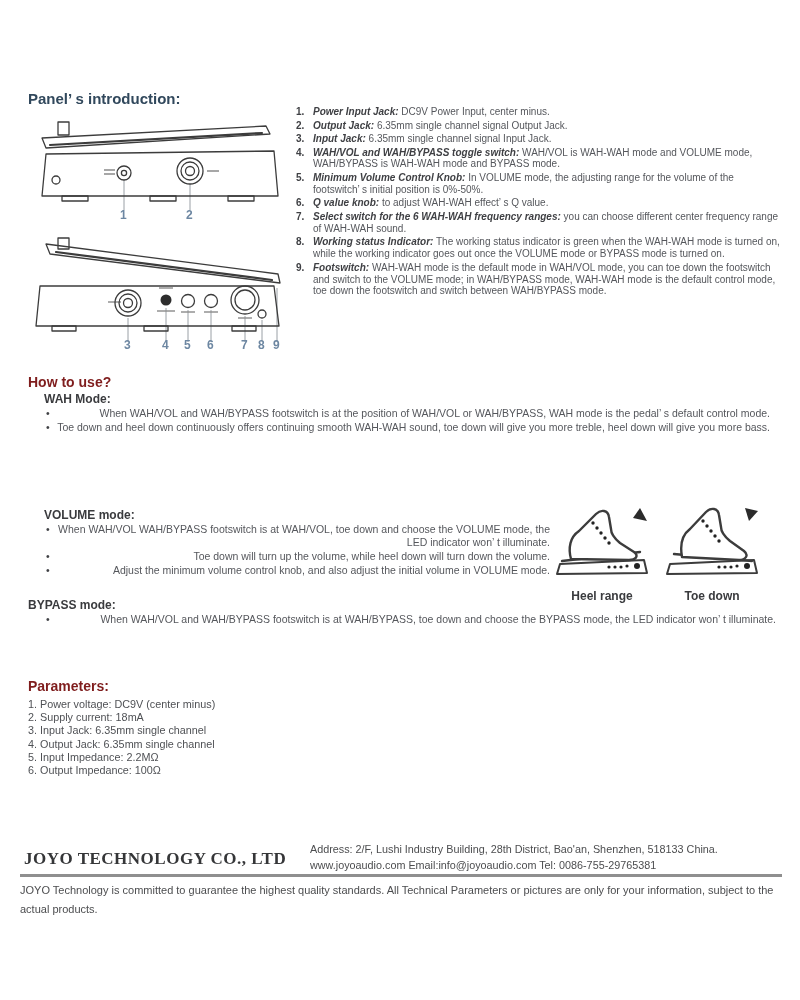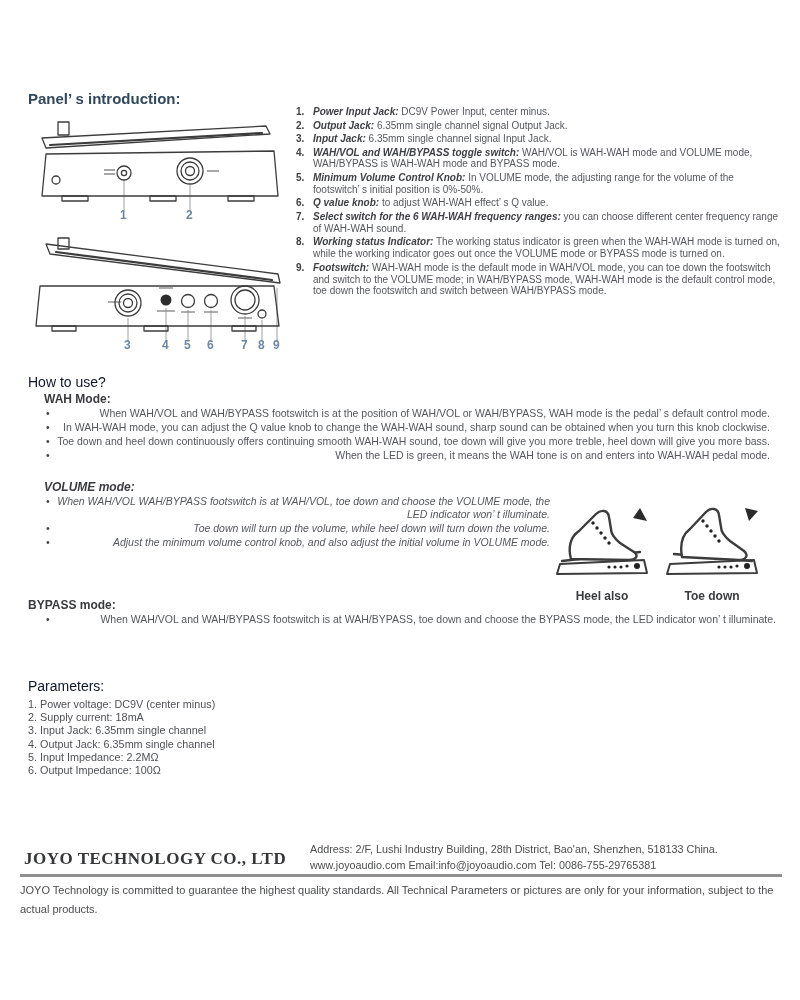--- a/index.html
+++ b/index.html
@@ -1,37 +1,37 @@
 <!DOCTYPE html>
 <html><head>
 <meta charset="utf-8">
 <style>
   html,body{margin:0;padding:0;background:#fff;}
   .page{position:relative;width:800px;height:1000px;background:#fff;overflow:hidden;
         font-family:"Liberation Sans",sans-serif;color:#55575c;border-radius:11px;}
   
   .h-blue{position:absolute;left:28px;top:90px;font-size:15px;font-weight:bold;color:#31485c;}
-  .h-dark{font-weight:normal;color:#0f172a;}
+  .h-dark{font-weight:bold;color:#7f1d1d;}
   
   .diag{position:absolute;}
   .diag svg{display:block;}
   .callout{position:absolute;font-size:12px;font-weight:bold;color:#6d87a2;}
   
   .pl{position:absolute;left:296px;top:106px;width:486px;}
   .pl-item{position:relative;padding-left:17px;font-size:10px;line-height:11.9px;margin-bottom:1.6px;color:#55575c;}
   .pl-num{position:absolute;left:0;top:0;font-weight:bold;color:#3f4044;}
   .pl-label{font-weight:bold;color:#3f4044;font-style:italic;}
   
   .htu-head{position:absolute;left:28px;top:374px;font-size:14px;}
   .sub-head{font-size:12px;font-weight:bold;color:#3a3b3e;}
   .blist{list-style:none;margin:1px 0 0 0;padding:0;text-align:right;}
   .blist li{position:relative;padding-left:13px;font-size:10.5px;line-height:13px;color:#55575c;margin-bottom:1px;}
   .blist li::before{content:"•";position:absolute;left:2px;top:0;color:#3f4044;}
   .wah-block{position:absolute;left:44px;top:392px;width:726px;}
-  .vol-block{position:absolute;left:44px;top:480px;width:506px;font-style:italic;}
+  .vol-block{position:absolute;left:44px;top:508px;width:506px;}
   .byp-block{position:absolute;left:28px;top:598px;width:748px;}
   .byp-block .blist{margin-left:16px;}
   
   .feet{position:absolute;left:552px;top:504px;width:212px;display:flex;gap:10px;}
   .foot-fig{width:100px;text-align:center;}
   .foot-label{font-size:12px;font-weight:bold;color:#3a3b3e;margin-top:1px;}
   
   .params-head{position:absolute;left:28px;top:678px;font-size:14px;}
   .params{position:absolute;left:28px;top:698px;}
   .params div{font-size:10.8px;line-height:13.2px;color:#4f5155;}
@@ -129,23 +129,21 @@
     <div class="pl-item"><span class="pl-num">8.</span><span class="pl-label">Working status Indicator:</span><span> The working status indicator is green when the WAH-WAH mode is turned on, while the working indicator goes out once the VOLUME mode or BYPASS mode is turned on.</span></div>
     <div class="pl-item"><span class="pl-num">9.</span><span class="pl-label">Footswitch:</span><span> WAH-WAH mode is the default mode in WAH/VOL mode, you can toe down the footswitch and switch to the VOLUME mode; in WAH/BYPASS mode, WAH-WAH mode is the default control mode, toe down the footswitch and switch between WAH/BYPASS mode.</span></div>
   </div>
 
   <div class="htu-head h-dark">How to use?</div>
 
   <div class="wah-block">
     <div class="sub-head">WAH Mode:</div>
     <ul class="blist">
       <li>When WAH/VOL and WAH/BYPASS footswitch is at the position of WAH/VOL or WAH/BYPASS, WAH mode is the pedal’ s default control mode.</li>
-      <li>In WAH-WAH mode, you can adjust the Q value knob to change the WAH-WAH sound, sharp sound can be obtained when you turn this knob clockwise.</li>
       <li>Toe down and heel down continuously offers continuing smooth WAH-WAH sound, toe down will give you more treble, heel down will give you more bass.</li>
-      <li>When the LED is green, it means the WAH tone is on and enters into WAH-WAH pedal mode.</li>
     </ul>
   </div>
 
   <div class="vol-block">
     <div class="sub-head">VOLUME mode:</div>
     <ul class="blist">
       <li>When WAH/VOL WAH/BYPASS footswitch is at WAH/VOL, toe down and choose the VOLUME mode, the LED indicator won’ t illuminate.</li>
       <li>Toe down will turn up the volume, while heel down will turn down the volume.</li>
       <li>Adjust the minimum volume control knob, and also adjust the initial volume in VOLUME mode.</li>
     </ul>
@@ -169,21 +167,21 @@
         <circle cx="69" cy="63" r="1.6" fill="#222"></circle>
           <circle cx="75" cy="62" r="1.6" fill="#222"></circle>
         <circle cx="85" cy="62" r="3" fill="#222"></circle>
         <path class="lineart" style="stroke-width:2.4;fill:#fff" d="M19,55 C16,44 18,33 27,27 L44,10 C49,5 56,6 57,13 L59,25 C59,30 62,34 68,39 L82,48 C87,52 84,56 77,56 Z"></path>
         <circle cx="41" cy="19" r="1.7" fill="#222"></circle>
           <circle cx="45" cy="24" r="1.7" fill="#222"></circle>
         <circle cx="49" cy="29" r="1.7" fill="#222"></circle>
           <circle cx="53" cy="34" r="1.7" fill="#222"></circle>
         <circle cx="57" cy="39" r="1.7" fill="#222"></circle>
       </svg>
-      <div class="foot-label">Heel also</div>
+      <div class="foot-label">Heel range</div>
     </div>
     <div class="foot-fig">
       <svg width="100" height="80" viewBox="0 0 100 80">
         <polygon points="83,4 96,7 87,17" fill="#2b2b2b"></polygon>
         <polygon class="lineart" points="8,60 92,56 95,69 5,70" style="stroke-width:2"></polygon>
         <line class="lineart" x1="12" y1="50" x2="90" y2="57" style="stroke-width:2.4"></line>
         <circle cx="57" cy="63" r="1.6" fill="#222"></circle>
           <circle cx="63" cy="63" r="1.6" fill="#222"></circle>
         <circle cx="69" cy="63" r="1.6" fill="#222"></circle>
           <circle cx="75" cy="62" r="1.6" fill="#222"></circle>

